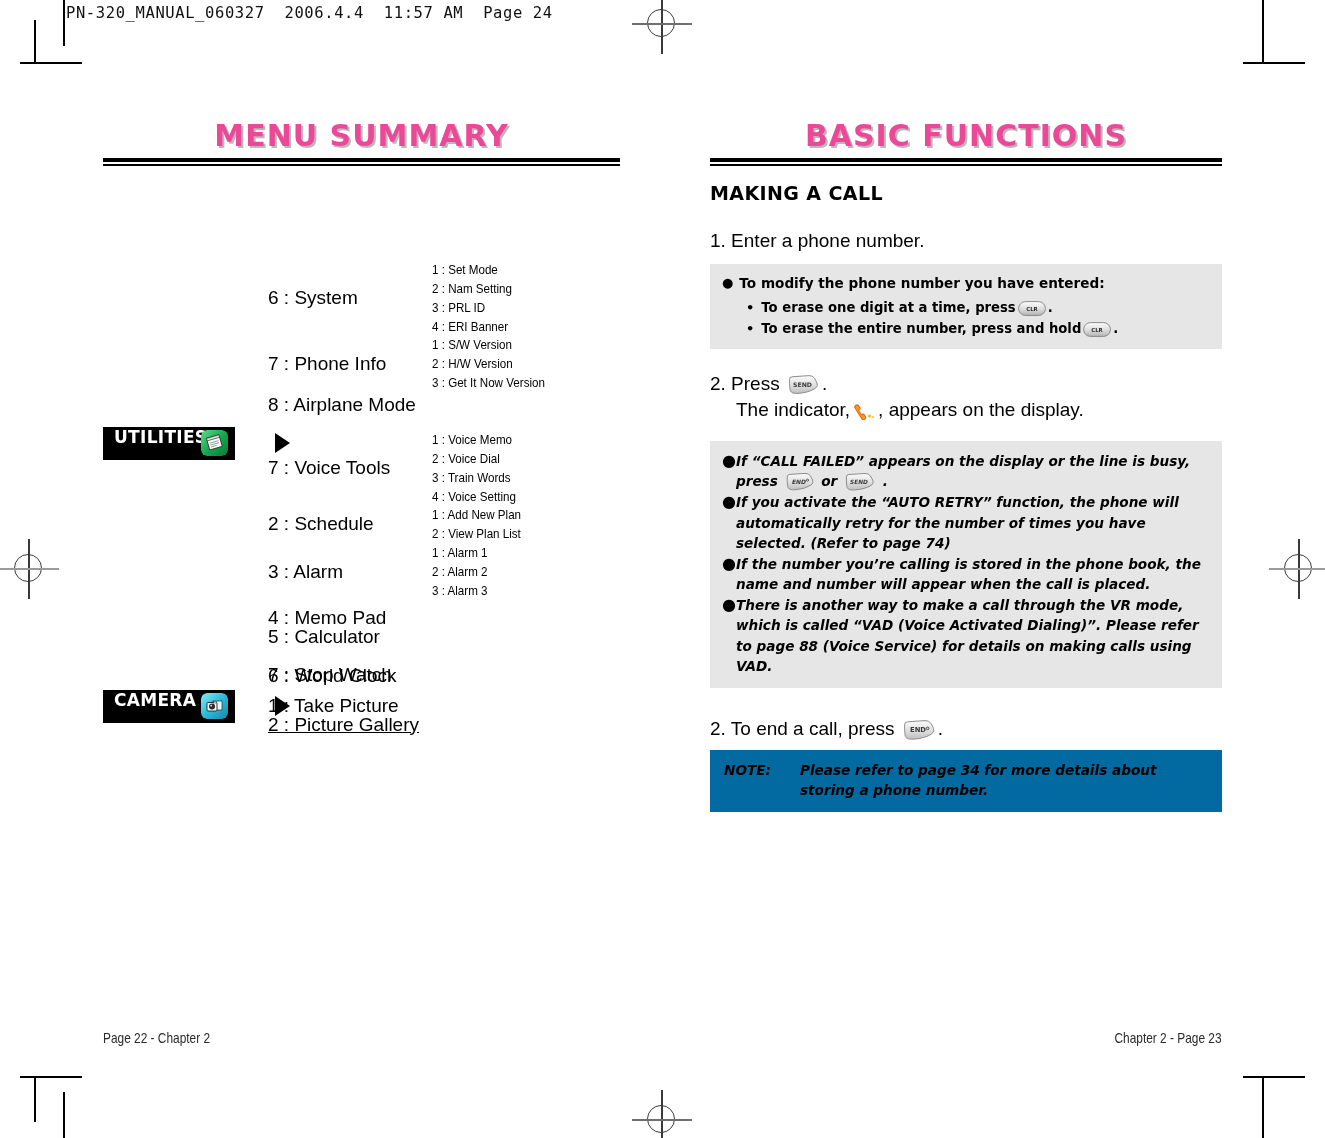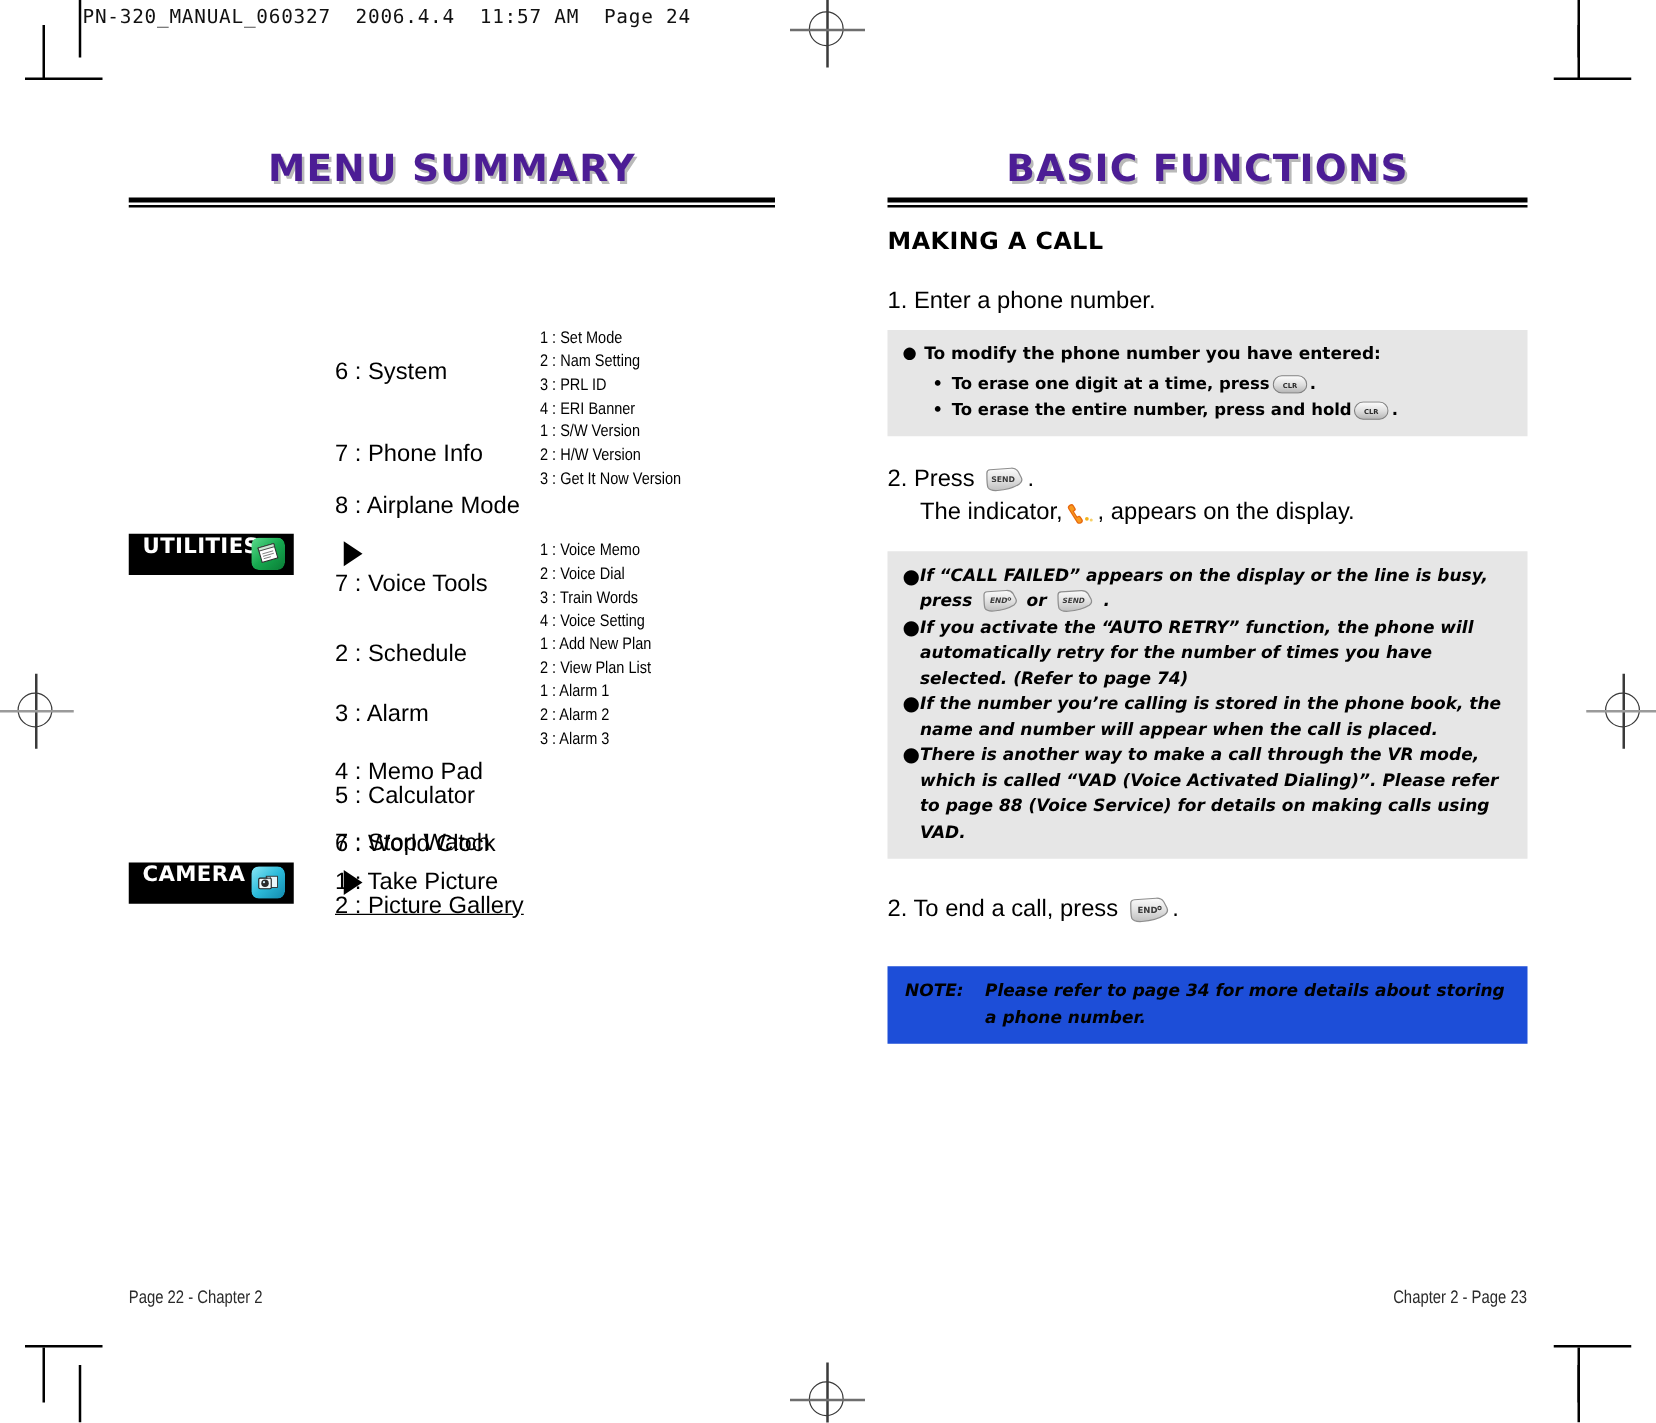--- a/index.html
+++ b/index.html
@@ -75,21 +75,21 @@
     top: 118px;
   }
   .col-left  { left: 103px; width: 517px; }
   .col-right { left: 710px; width: 512px; }
 
   .section-title {
     text-align: center;
     font-size: 30px;
     font-weight: bold;
     letter-spacing: 1px;
-    color: #4c1d95;
+    color: #ec4899;
     text-shadow: 2px 2px 0 #b9b9b9;
     padding-bottom: 2px;
     font-family: "DejaVu Sans", sans-serif;
   }
   .rule-thick {
     height: 4px;
     background: #000;
     margin-top: 3px;
   }
   .rule-thin {
@@ -221,30 +221,31 @@
     line-height: 20.5px;
   }
   .gb-hang {
     display: flex;
     align-items: flex-start;
   }
   .gb-hang .bullet-dot { margin-top: 0; }
   .gb-hang .gb-body { flex: 1 1 auto; }
 
   .note-box {
-    background: #1d4ed8;
-    margin-top: 32px;
+    background: #0369a1;
+    margin-top: 8px;
     padding: 10px 12px 11px 14px;
     box-sizing: border-box;
     display: flex;
     font-family: "DejaVu Sans", sans-serif;
     font-style: italic;
     font-weight: bold;
     font-size: 13.6px;
     line-height: 20.5px;
+    gap: 12px;
   }
   .note-box .note-label {
     flex: 0 0 auto;
     width: 64px;
   }
 
   
   .key {
     display: inline-block;
     vertical-align: -4px;

